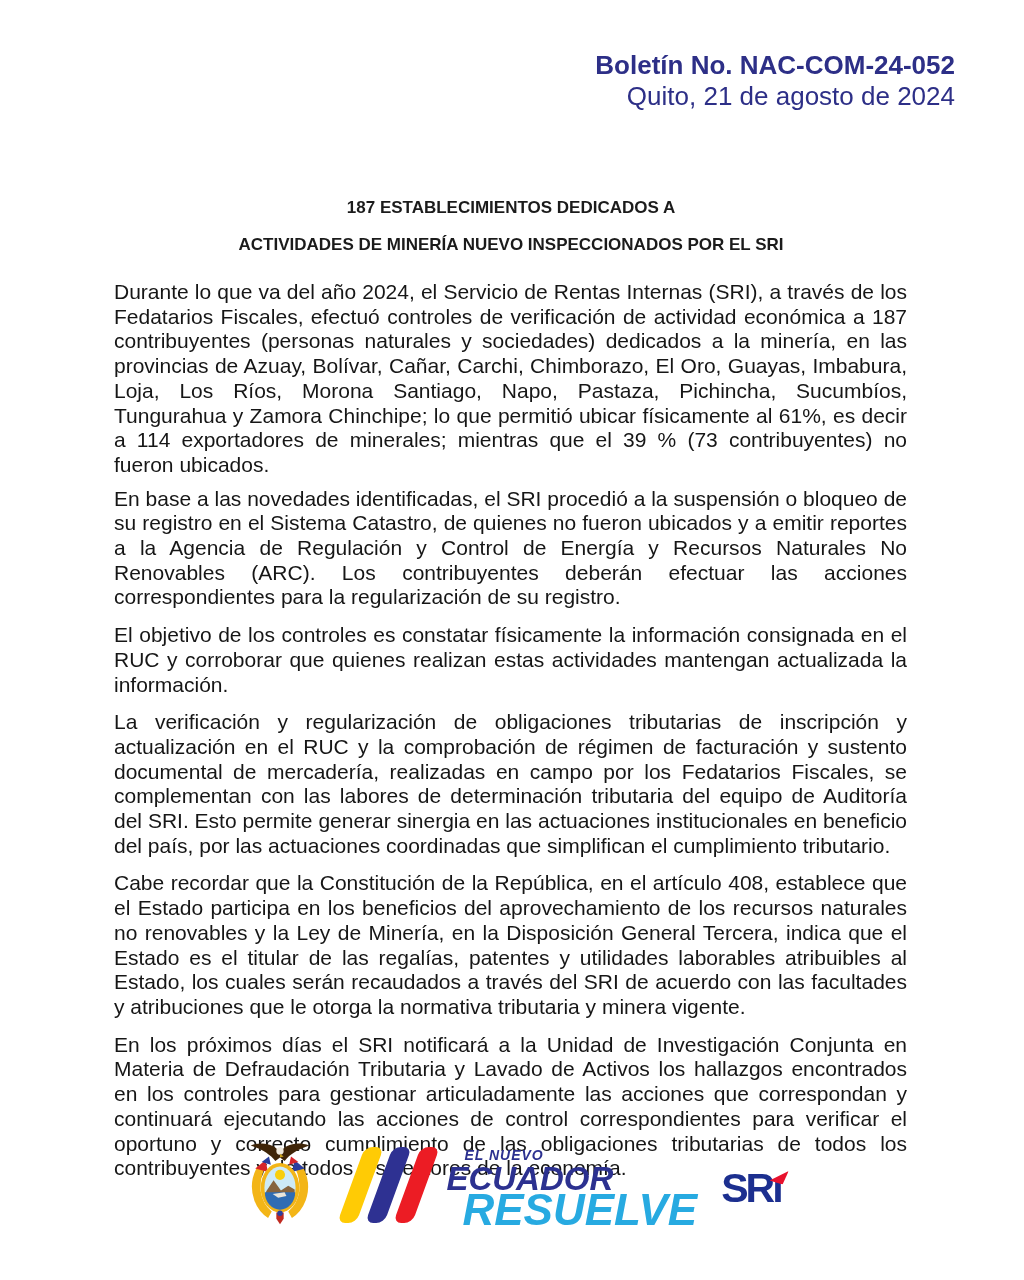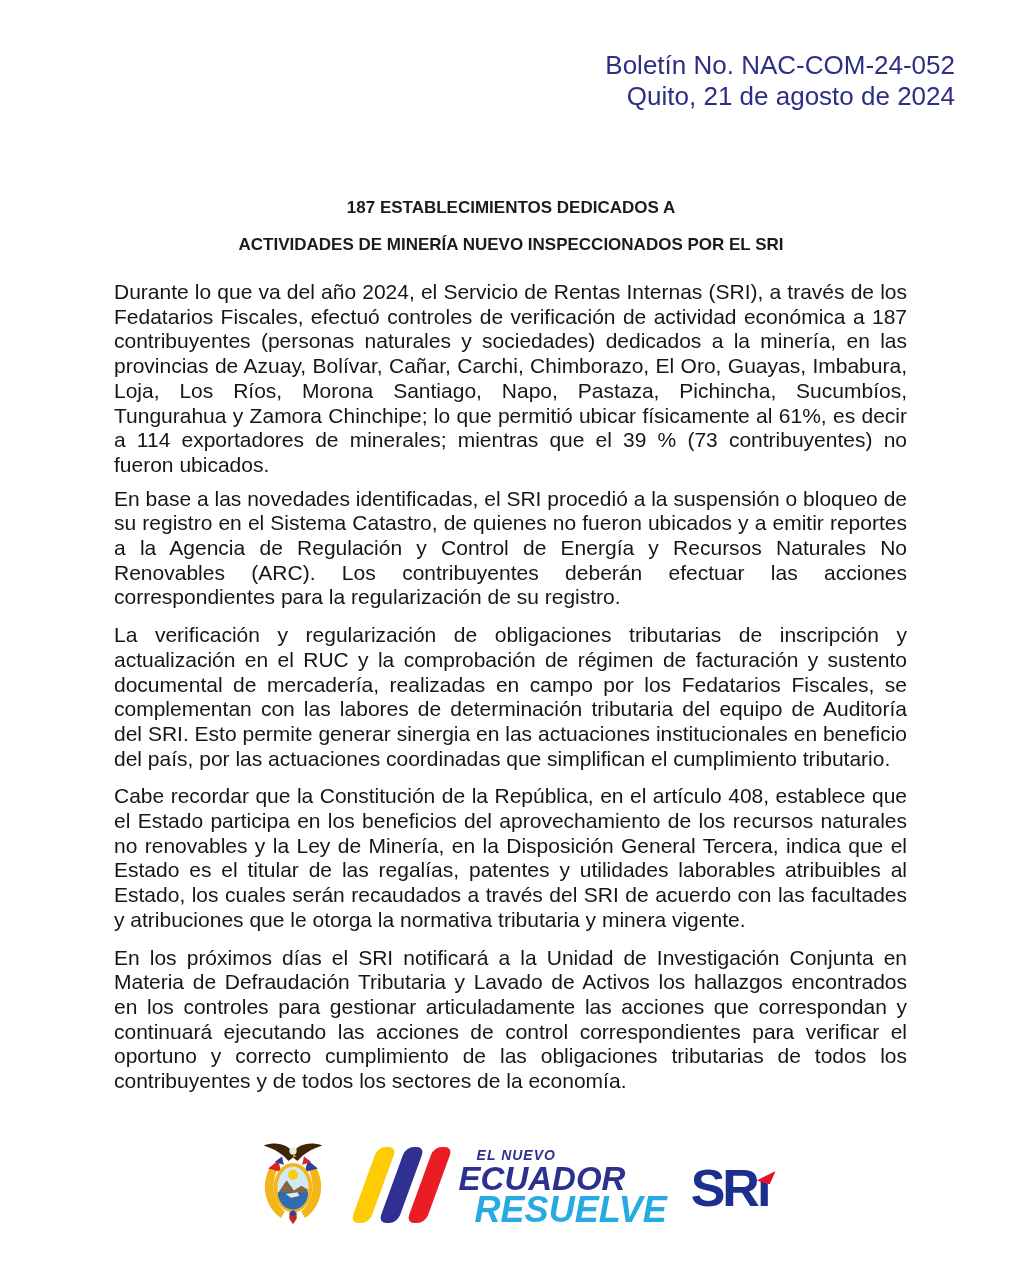--- a/index.html
+++ b/index.html
@@ -15,21 +15,21 @@
   
   .doc-header {
     position: absolute;
     top: 50px;
     right: 69px;
     text-align: right;
     color: var(--header-navy, #2d2f87);
     line-height: 31px;
     white-space: nowrap;
   }
-  .bulletin-no { font-size: 26px; font-weight: normal; }
+  .bulletin-no { font-size: 26px; font-weight: bold; }
   .bulletin-date { font-size: 26px; font-weight: normal; }
 
   
   .doc-title {
     position: absolute;
     top: 189px;
     left: 114px;
     width: 794px;
     margin: 0;
     text-align: center;
@@ -77,28 +77,28 @@
   .brand-text {
     display: flex;
     flex-direction: column;
     align-items: flex-start;
     font-style: italic;
     font-weight: bold;
     padding-bottom: 2px;
   }
   .el-nuevo  { font-size: 14px; letter-spacing: 1px; color: var(--brand-navy, #2c3190); margin-left: 18px; line-height: 16px; }
   .ecuador   { font-size: 33px; color: var(--brand-navy, #2c3190); line-height: 31px; }
-  .resuelve  { font-size: 36px; color: var(--brand-cyan, #27aae1); line-height: 31px; margin-left: 16px; }
+  .resuelve  { font-size: 44px; color: var(--brand-cyan, #27aae1); line-height: 31px; margin-left: 16px; }
 
   .sri {
     position: relative;
     display: flex;
     align-items: flex-end;
     font-weight: bold;
-    font-size: 52px;
+    font-size: 41px;
     letter-spacing: -3px;
     line-height: 56px;
     color: var(--sri-blue, #1c2f8f);
     padding-top: 8px;
   }
   .sri-i { position: relative; display: inline-block; }
   .sri-flag {
     position: absolute;
     top: 10px;
     right: -7px;
@@ -120,20 +120,21 @@
   </header>
 
   <h1 class="doc-title">
     <span class="title-line">187 ESTABLECIMIENTOS DEDICADOS A</span>
     <span class="title-line">ACTIVIDADES DE MINERÍA NUEVO INSPECCIONADOS POR EL SRI</span>
   </h1>
 
   <main class="doc-body">
     <p>Durante lo que va del año 2024, el Servicio de Rentas Internas (SRI), a través de los Fedatarios Fiscales, efectuó controles de verificación de actividad económica a 187 contribuyentes (personas naturales y sociedades) dedicados a la minería, en las provincias de Azuay, Bolívar, Cañar, Carchi, Chimborazo, El Oro, Guayas, Imbabura, Loja, Los Ríos, Morona Santiago, Napo, Pastaza, Pichincha, Sucumbíos, Tungurahua y Zamora Chinchipe; lo que permitió ubicar físicamente al 61%, es decir a 114 exportadores de minerales; mientras que el 39 % (73 contribuyentes) no fueron ubicados.</p>
     <p>En base a las novedades identificadas, el SRI procedió a la suspensión o bloqueo de su registro en el Sistema Catastro, de quienes no fueron ubicados y a emitir reportes a la Agencia de Regulación y Control de Energía y Recursos Naturales No Renovables (ARC). Los contribuyentes deberán efectuar las acciones correspondientes para la regularización de su registro.</p>
+    <p>El objetivo de los controles es constatar físicamente la información consignada en el RUC y corroborar que quienes realizan estas actividades mantengan actualizada la información.</p>
     <p>La verificación y regularización de obligaciones tributarias de inscripción y actualización en el RUC y la comprobación de régimen de facturación y sustento documental de mercadería, realizadas en campo por los Fedatarios Fiscales, se complementan con las labores de determinación tributaria del equipo de Auditoría del SRI. Esto permite generar sinergia en las actuaciones institucionales en beneficio del país, por las actuaciones coordinadas que simplifican el cumplimiento tributario.</p>
     <p>Cabe recordar que la Constitución de la República, en el artículo 408, establece que el Estado participa en los beneficios del aprovechamiento de los recursos naturales no renovables y la Ley de Minería, en la Disposición General Tercera, indica que el Estado es el titular de las regalías, patentes y utilidades laborables atribuibles al Estado, los cuales serán recaudados a través del SRI de acuerdo con las facultades y atribuciones que le otorga la normativa tributaria y minera vigente.</p>
     <p>En los próximos días el SRI notificará a la Unidad de Investigación Conjunta en Materia de Defraudación Tributaria y Lavado de Activos los hallazgos encontrados en los controles para gestionar articuladamente las acciones que correspondan y continuará ejecutando las acciones de control correspondientes para verificar el oportuno y correcto cumplimiento de las obligaciones tributarias de todos los contribuyentes y de todos los sectores de la economía.</p>
   </main>
 
   <footer class="doc-footer">
 
     <div class="coat">
       <svg viewBox="0 0 80 96" xmlns="http://www.w3.org/2000/svg" aria-hidden="true">
 

